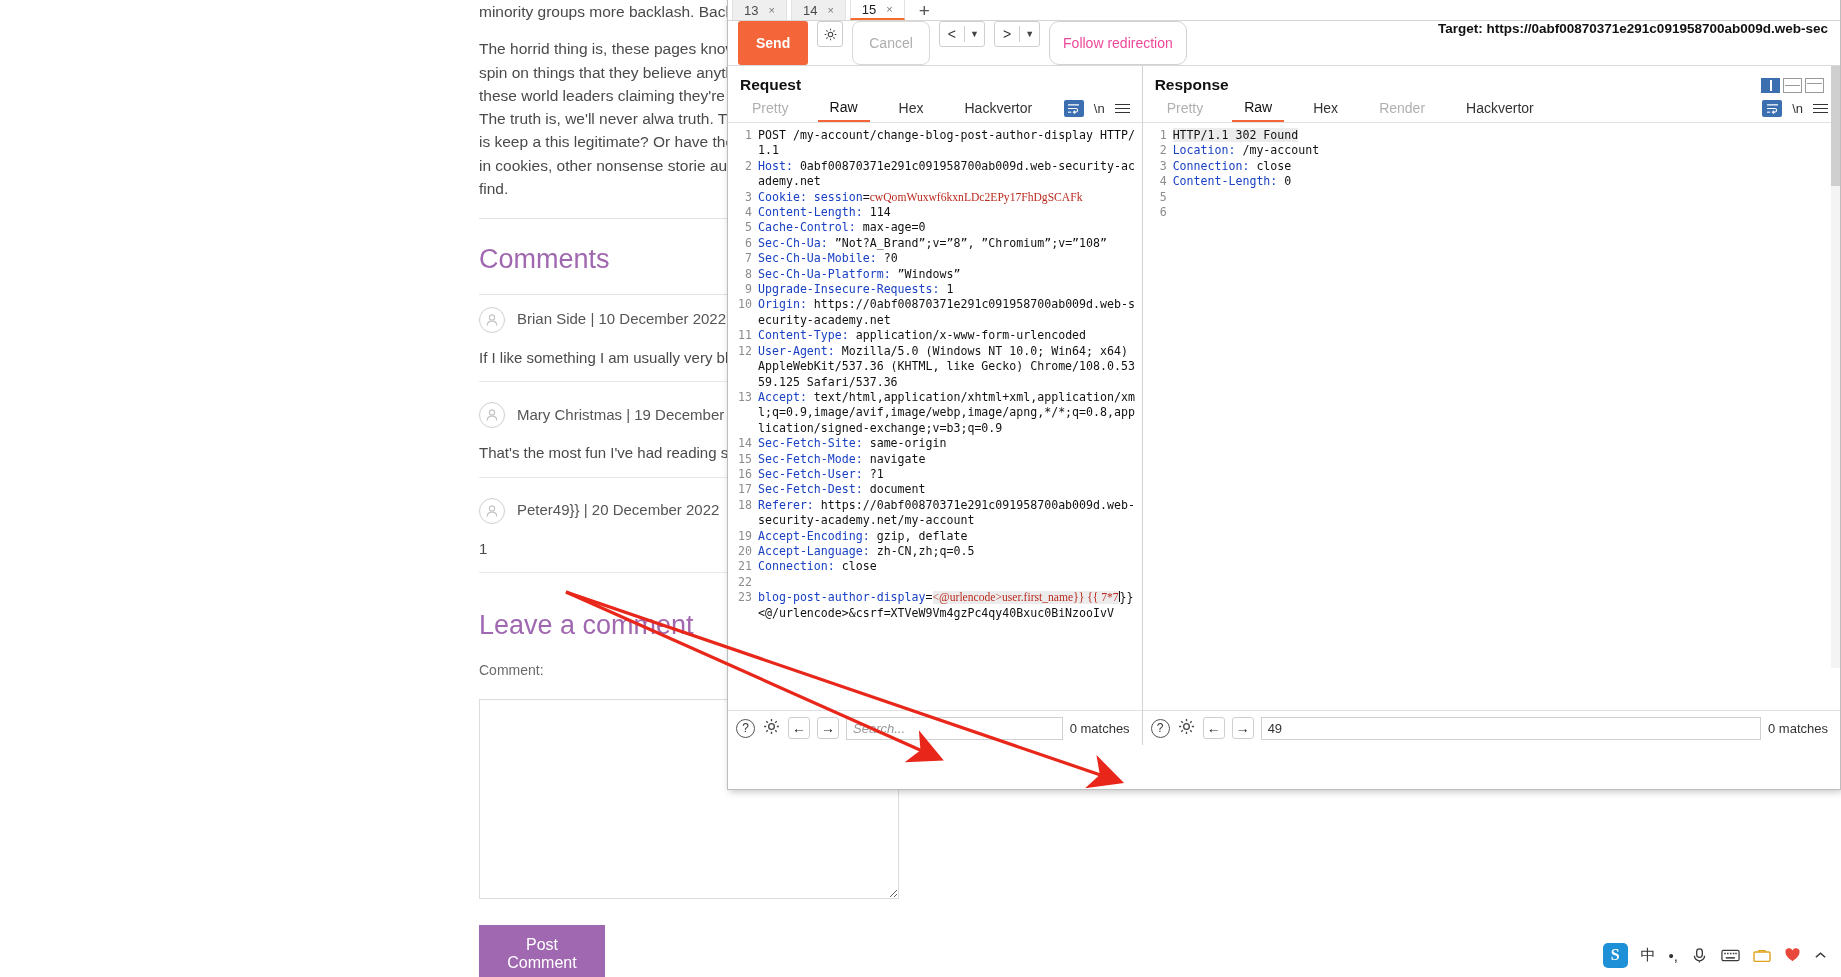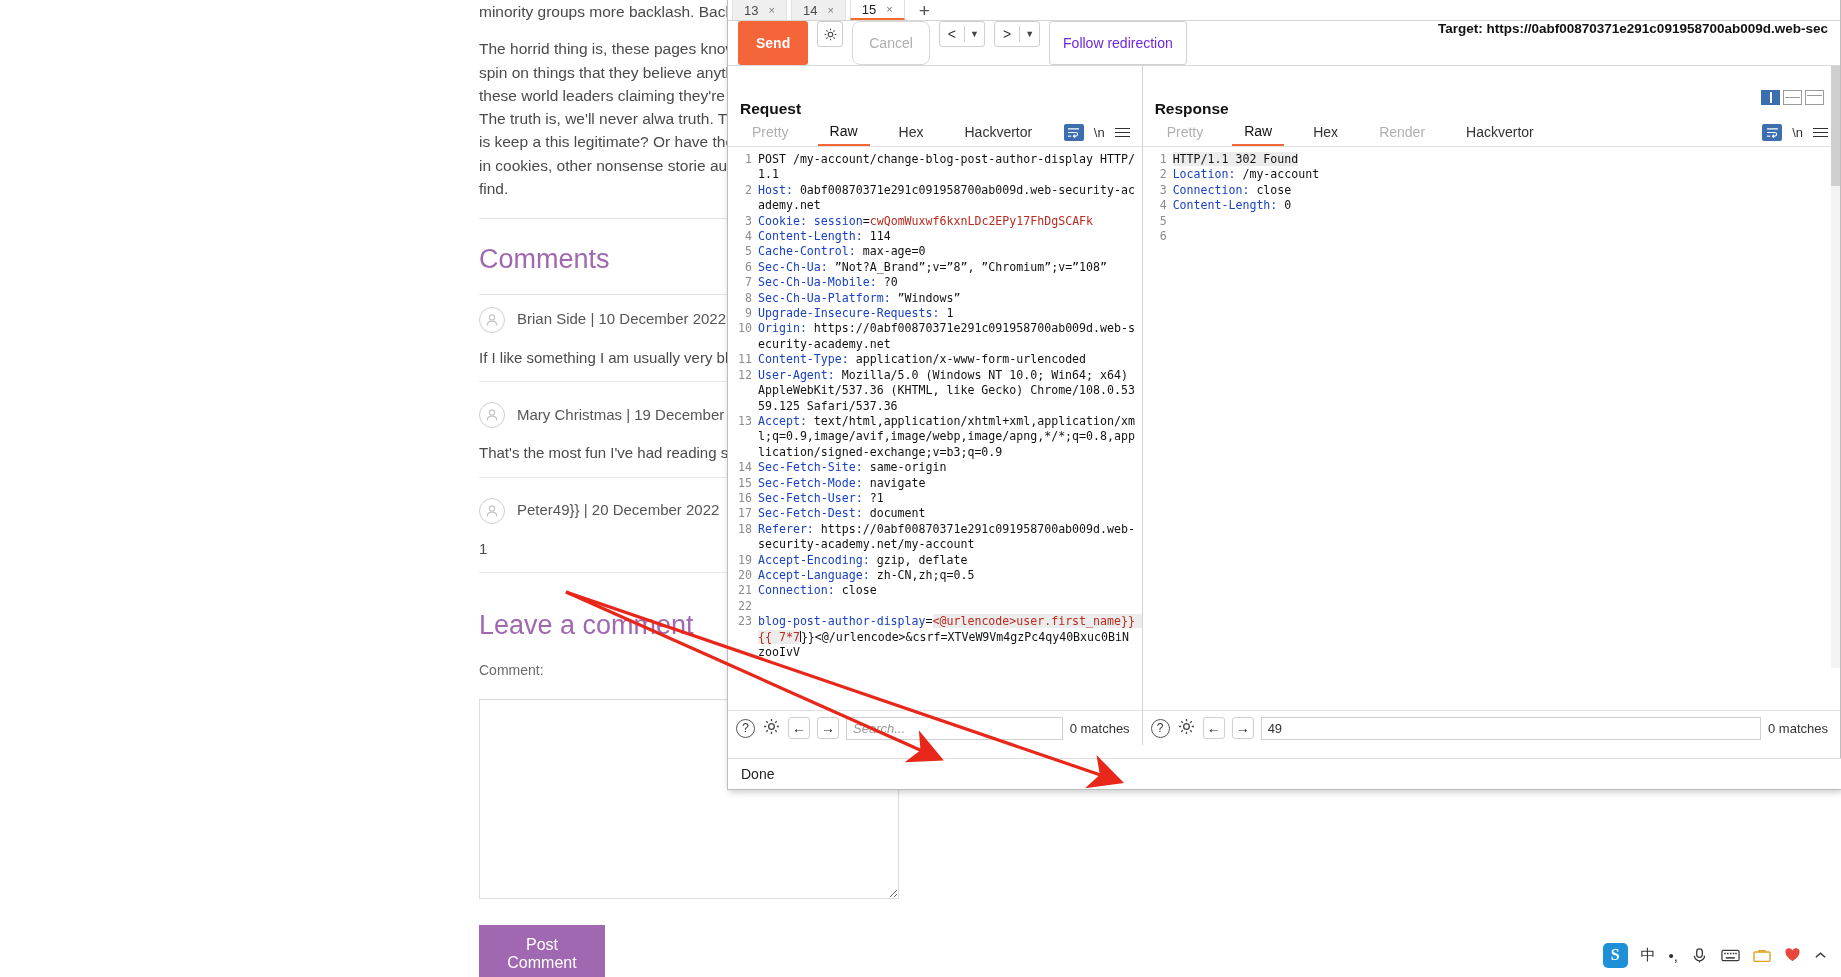--- a/index.html
+++ b/index.html
@@ -93,39 +93,39 @@
     font-family: "Liberation Sans", sans-serif;
   }
   .split-btn {
     display: flex; align-items: center; border: 1px solid #cfcfcf; border-radius: 3px;
     background: #fff; height: 26px; overflow: hidden;
   }
   .split-main { padding: 0 8px; font-size: 14px; color: #333; }
   .split-div { width: 1px; height: 16px; background: #d0d0d0; }
   .split-arrow { padding: 0 5px; font-size: 9px; color: #444; }
   .follow-btn {
-    background: #fff; border: 1px solid #d2d2d2; border-radius: 3px;
-    font-size: 14px; color: #6d28d9; padding: 5px 13px;
+    background: #fff; border: 1px solid #d2d2d2; border-radius: 10px;
+    font-size: 14px; color: #ec4899; padding: 5px 13px;
     font-family: "Liberation Sans", sans-serif;
   }
   #target-label {
     margin-left: auto; font-size: 13.5px; font-weight: bold; color: #111;
     white-space: nowrap; overflow: hidden; padding-right: 2px;
   }
 
   
   #panes { display: flex; height: 679px; }
   .pane { position: relative; }
   #request-pane { width: 415px; border-right: 1px solid #d2d2d2; }
   #response-pane { width: 698px; }
 
   .pane-head {
     display: flex; align-items: center; padding: 10px 12px 0 12px;
   }
-  .pane-title { font-size: 15.5px; font-weight: bold; color: #111; margin-top: 24px; }
+  .pane-title { font-size: 15.5px; font-weight: bold; color: #111; }
   .layout-icons { margin-left: auto; display: flex; gap: 3px; padding-right: 4px; }
   .layout-box { width: 19px; height: 15px; border: 1px solid #9a9a9a; background: #fff; position: relative; }
   .layout-box.sel { background: #3b6fb0; border-color: #3b6fb0; }
   .layout-box i { position: absolute; background: #fff; display: block; }
 
   .pane-tabs {
     display: flex; align-items: center; gap: 17px; padding: 4px 12px 0 12px;
     border-bottom: 1px solid #e0e0e0; height: 29px;
   }
   .ptab {
@@ -149,21 +149,21 @@
     padding: 5px 0 0 0; color: #111;
     height: 602px; overflow: hidden; position: relative;
   }
   .code-row { display: flex; }
   .ln {
     width: 30px; min-width: 30px; text-align: right; padding-right: 6px;
     color: #8c8c8c; user-select: none;
   }
   .lt { white-space: pre-wrap; word-break: break-all; flex: 1; padding-right: 6px; }
   .k { color: #1a41c4; }
-  .red { color: #bb2a1e; }
+  .red { color: #bb2a1e; font-family: Liberation Serif, serif; }
   .hl { background: #ececec; }
   .cursor { display:inline-block; width:1px; height:11px; background:#111; vertical-align:-1px; }
 
   
   .vscroll {
     position: absolute; right: 0; top: 0; width: 9px; height: 602px; background: #f4f4f4;
   }
   .vscroll-thumb { position: absolute; top: 0; left: 0; width: 9px; height: 120px; background: #cfcfcf; }
 
   
@@ -530,21 +530,20 @@
             </svg>
         </span>
         <span class="nav-sq">←</span>
         <span class="nav-sq">→</span>
         <input class="search-input" placeholder="Search..." value="49" style="">
         <span class="match-count">0 matches</span>
       </div>
     </div>
   </div>
 
-  <div id="burp-status">Done</div>
 </div>
 
 <svg id="arrows">
   <defs>
     <marker id="ah" markerWidth="11" markerHeight="11" refX="9" refY="5.5" orient="auto">
       <path d="M0,0 L11,5.5 L0,11 L3,5.5 Z" fill="#e8271a"></path>
     </marker>
   </defs>
   <line x1="566" y1="592" x2="938" y2="758" stroke="#e8271a" stroke-width="3.2" marker-end="url(#ah)"></line>
   <line x1="566" y1="592" x2="1118" y2="781" stroke="#e8271a" stroke-width="3.2" marker-end="url(#ah)"></line>

